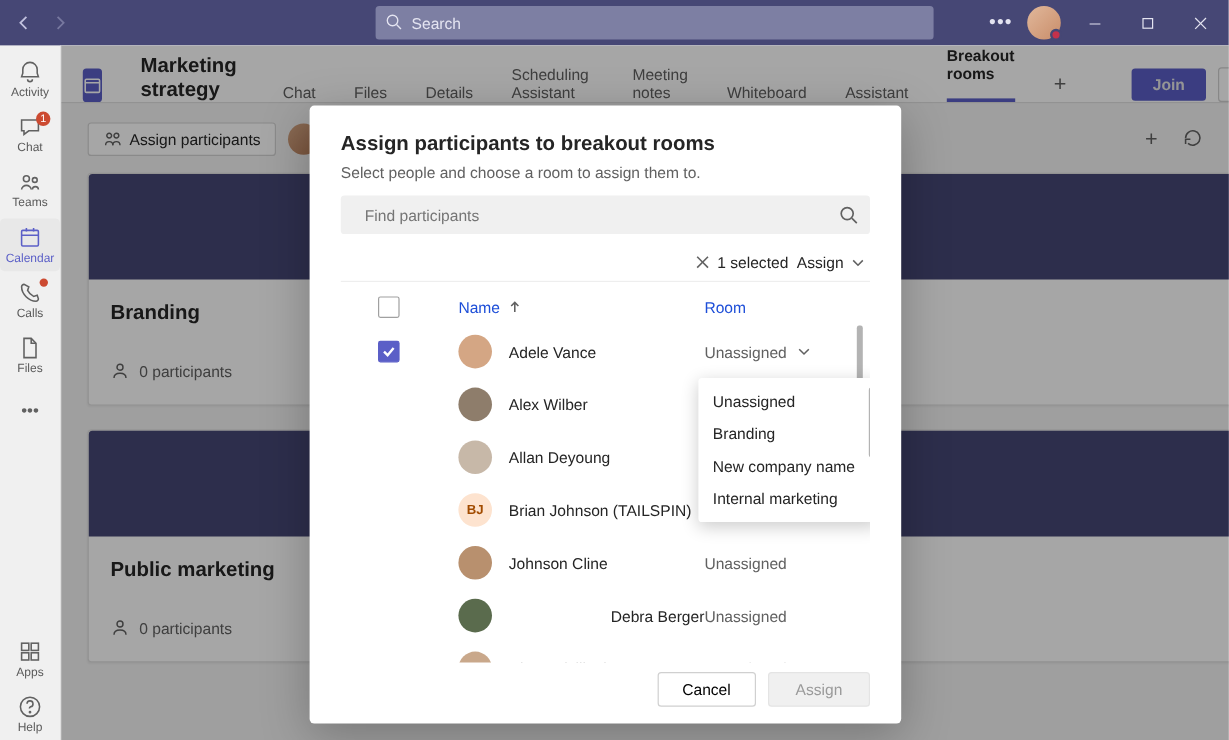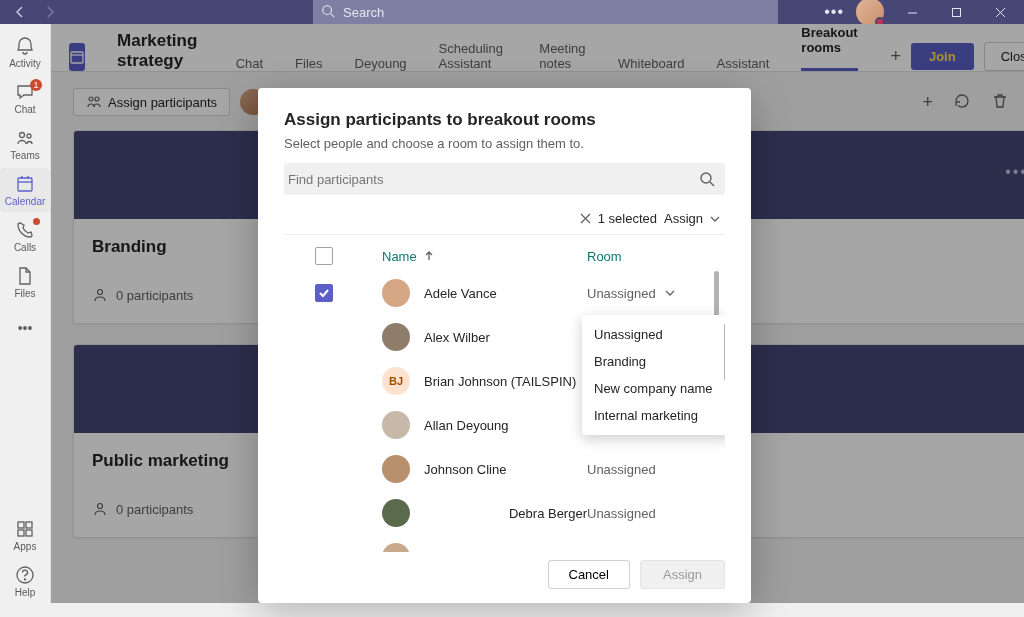--- a/index.html
+++ b/index.html
@@ -1,17 +1,17 @@
 <!DOCTYPE html>
 <html><head>
 <meta charset="utf-8">
 <style>
   * { box-sizing: border-box; margin: 0; padding: 0; font-family: "Segoe UI", -apple-system, sans-serif; }
   html, body { width: 1024px; height: 617px; overflow: hidden; background: #f0f0f0; }
-  .titlebar { height: 24px; background: #464775; display: flex; align-items: center; padding: 0 8px; gap: 6px; }
+  .titlebar { height: 38px; background: #464775; display: flex; align-items: center; padding: 0 8px; gap: 6px; }
   .nav-btn { width: 24px; height: 24px; display:flex; align-items:center; justify-content:center; color:#c1c1de; border-radius:3px; cursor:pointer;}
   .search-wrap { flex: 0 0 465px; margin-left: 245px; position: relative; }
   .search-box { width: 100%; height: 28px; background: #7d7fa3; border: none; border-radius: 3px; padding: 0 10px 0 30px; color:#fff; font-size:13px; }
   .search-box::placeholder { color: #e4e4f1; }
   .search-icon-svg { position:absolute; left:8px; top:6px; color:#e4e4f1; }
   .title-right { margin-left:auto; display:flex; align-items:center; gap:12px; }
   .avatar-sm { width:28px; height:28px; border-radius:50%; background:linear-gradient(135deg,#e1b89b,#c98d6a); position:relative; }
   .status-dot { position:absolute; right:-1px; bottom:-1px; width:10px; height:10px; border-radius:50%; background:#c4314b; border:2px solid #464775;}
   .win-btn { width:32px; height:32px; display:flex; align-items:center; justify-content:center; color:#e4e4f1; }
   .app-body { display:flex; height: calc(617px - 38px); }
@@ -23,43 +23,43 @@
   .side-dot { position:absolute; top:4px; right:10px; width:7px; height:7px; border-radius:50%; background:#cc4a31;}
   .side-spacer { flex:1; }
   .main { flex:1; position:relative; background:#f5f5f5; display:flex; flex-direction:column;}
   .meeting-header { height:48px; background:#fff; border-bottom:1px solid #e0e0e0; display:flex; align-items:flex-end; padding:0 18px; gap:32px;}
   .app-icon { width:28px; height:28px; background:#5b5fc7; border-radius:3px; display:flex; align-items:center; justify-content:center; color:#fff;}
   .meeting-title { font-size:17px; font-weight:700; color:#252525; }
   .tab { font-size:13px; color:#616161; cursor:pointer; padding:0 0 0 0;}
   .tab.active { color:#252525; font-weight:600; border-bottom:3px solid #5b5fc7; padding-bottom: 13px; margin-top: 12px;}
   .header-right { margin-left:auto; display:flex; align-items:center; gap:10px;}
   .plus-tab { color:#616161; font-size:18px; cursor:pointer;}
-  .join-btn { background:#5b5fc7; color:#fde047; border:none; padding:6px 18px; border-radius:3px; font-size:13px; font-weight:600; cursor:pointer;}
+  .join-btn { background:#5b5fc7; color:#e5e5e5; border:none; padding:6px 18px; border-radius:3px; font-size:13px; font-weight:600; cursor:pointer;margin-left:44px;}
   .close-btn { background:#fff; color:#252525; border:1px solid #d0d0d0; padding:6px 16px; border-radius:3px; font-size:13px; cursor:pointer;}
   .content-area { flex:1; position:relative; padding:16px 22px; overflow:hidden; }
   .toolbar-row { display:flex; align-items:center; gap:10px; margin-bottom:14px;}
   .assign-btn-tb { display:flex; align-items:center; gap:6px; background:#fff; border:1px solid #d4d4d4; padding:5px 12px; border-radius:3px; font-size:13px; color:#252525;}
   .tb-avatar { width:26px; height:26px; border-radius:50%; background:linear-gradient(135deg,#d4a684,#b97e5a);}
   .tb-right { margin-left:auto; display:flex; gap:20px; color:#616161;}
   .room-card { background:#fff; border:1px solid #e0e0e0; border-radius:3px; margin-bottom:20px; box-shadow:0 1px 2px rgba(0,0,0,0.05);}
   .room-header { height:88px; background:#464775; border-radius:3px 3px 0 0;}
   .room-body { padding:18px 18px 20px;}
   .room-name { font-size:17px; font-weight:700; color:#252525; margin-bottom: 30px; }
   .participants-row { display:flex; align-items:center; gap:8px; color:#616161; font-size:13px; margin-top:2px;}
   .overlay { position:absolute; inset:0; background:rgba(0,0,0,0.35);}
   .modal { position:absolute; left:258px; top:88px; width:493px; height:515px; background:#fff; border-radius:4px; box-shadow:0 10px 40px rgba(0,0,0,0.25); display:flex; flex-direction:column; padding:22px 26px 14px;}
   .modal-title { font-size:17px; font-weight:700; color:#252525; margin-bottom:6px;}
   .modal-sub { font-size:13px; color:#616161; margin-bottom:12px;}
   .find-wrap { position:relative; margin-bottom:8px;}
-  .find-input { width:100%; height:32px; background:#f0f0f0; border:none; border-radius:3px; padding:0 36px 0 4px; font-size:13px;}
+  .find-input { width:100%; height:32px; background:#f0f0f0; border:none; border-radius:3px; padding:0 36px 0 20px; font-size:13px;}
   .find-input::placeholder { color:#757575;}
   .find-icon { position:absolute; right:10px; top:8px; color:#616161;}
   .sel-row { display:flex; align-items:center; justify-content:flex-end; gap:7px; padding:8px 4px; font-size:13px; color:#252525;}
   .sel-x { display:flex; align-items:center; gap:6px;}
-  .table-header { display:flex; align-items:center; padding:12px 10px 6px; border-top:1px solid #eee; font-size:13px; color:#0f766e;}
+  .table-header { display:flex; align-items:center; padding:12px 10px 6px; border-top:1px solid #eee; font-size:13px; color:#1d4ed8;}
   .col-check { width:60px; display:flex; justify-content:center;}
   .col-name { flex:0 0 205px; display:flex; align-items:center; gap:6px;}
   .col-room { flex:1;}
   .checkbox { width:18px; height:18px; border:1px solid #a0a0a0; border-radius:2px; background:#fff; display:flex; align-items:center; justify-content:center;}
   .checkbox.checked { background:#5b5fc7; border-color:#5b5fc7;}
   .table-body { flex:1; overflow:hidden; position:relative;}
   .row { display:flex; align-items:center; padding:8px 10px; font-size:13px; color:#252525;}
   .participant-avatar { width:28px; height:28px; border-radius:50%; margin-right:8px; display:flex; align-items:center; justify-content:center; font-size:11px; font-weight:600; color:#a14b00; background:#fde3cf;}
   .room-cell { display:flex; align-items:center; gap:8px; color:#616161;}
   .dropdown { position:absolute; left:298px; top:44px; width:150px; background:#fff; border-radius:3px; box-shadow:0 4px 14px rgba(0,0,0,0.2); padding:6px 0; z-index:5;}
@@ -190,21 +190,21 @@
     <div class="meeting-header">
       <div class="app-icon">
           <svg width="16" height="16" viewBox="0 0 16 16" fill="none" stroke="#fff" stroke-width="1.3">
             <rect x="2" y="3" width="12" height="11" rx="1"></rect>
             <line x1="2" y1="6" x2="14" y2="6"></line>
           </svg>
         </div>
       <span class="meeting-title">Marketing strategy</span>
       <span class="tab">Chat</span>
       <span class="tab">Files</span>
-      <span class="tab">Deyoung</span>
+      <span class="tab">Details</span>
       <span class="tab">Scheduling Assistant</span>
       <span class="tab">Meeting notes</span>
       <span class="tab">Whiteboard</span>
       <span class="tab">Assistant</span>
       <span class="tab active">Breakout rooms</span>
       <div class="header-right">
         <span class="plus-tab">+</span>
         <button class="join-btn">Join</button>
         <button class="close-btn">Close</button>
       </div>
@@ -343,40 +343,40 @@
           <div class="col-check"></div>
           <div class="col-name" style="margin-left: 28px;">
             <div class="participant-avatar" style="background: rgb(142, 125, 107);"></div>
             <span>Alex Wilber</span>
           </div>
           <div class="col-room"></div>
         </div>
         <div class="row">
           <div class="col-check"></div>
           <div class="col-name" style="margin-left: 28px;">
+            <div class="participant-avatar" style="background: rgb(199, 184, 168);"></div>
+            <span>Allan Deyoung</span>
+          </div>
+          <div class="col-room"></div>
+        </div>
+        <div class="row">
+          <div class="col-check"></div>
+          <div class="col-name" style="margin-left: 28px;">
             <div class="participant-avatar">BJ</div>
             <span>Brian Johnson (TAILSPIN)</span>
           </div>
           <div class="col-room">
             <div class="room-cell">
               <span>Unassigned</span>
             </div>
           </div>
         </div>
         <div class="row">
           <div class="col-check"></div>
           <div class="col-name" style="margin-left: 28px;">
-            <div class="participant-avatar" style="background: rgb(199, 184, 168);"></div>
-            <span>Allan Deyoung</span>
-          </div>
-          <div class="col-room"></div>
-        </div>
-        <div class="row">
-          <div class="col-check"></div>
-          <div class="col-name" style="margin-left: 28px;">
             <div class="participant-avatar" style="background: rgb(184, 144, 110);"></div>
             <span>Johnson Cline</span>
           </div>
           <div class="col-room">
             <div class="room-cell">
               <span>Unassigned</span>
             </div>
           </div>
         </div>
         <div class="row">

